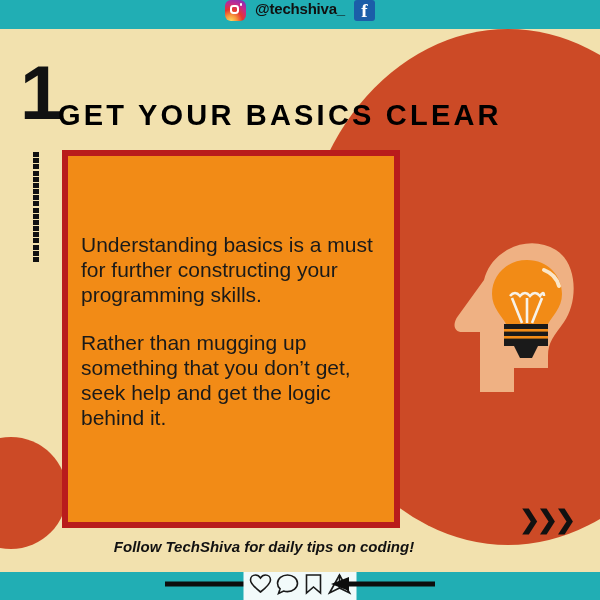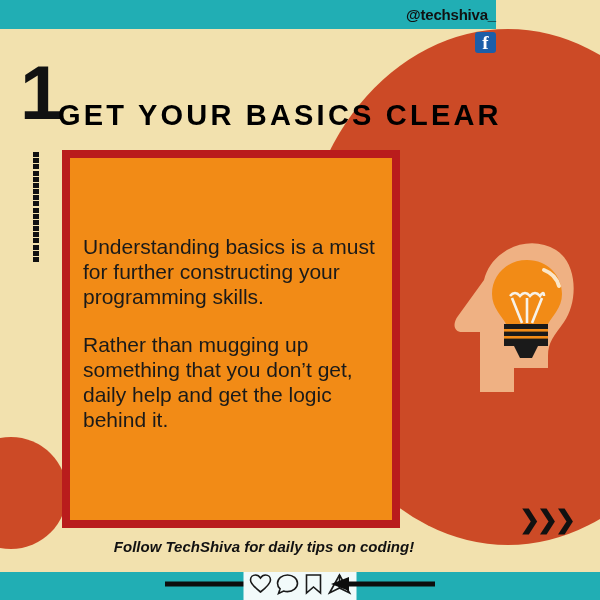--- a/index.html
+++ b/index.html
@@ -1,22 +1,22 @@
 <!DOCTYPE html>
 <html><head>
 <meta charset="utf-8">
 <style>
   html,body{margin:0;padding:0;}
   body{width:600px;height:600px;overflow:hidden;background:#F2E1AE;
        font-family:"Liberation Sans",sans-serif;}
   #canvas{position:relative;width:600px;height:600px;overflow:hidden;background:#F2E1AE;}
 
   
-  .topbar{position:absolute;left:0;top:0;width:496px;height:29px;background:#21AEB4;
-          display:flex;align-items:flex-end;justify-content:center;gap:9px;z-index:40;flex-direction:column;}
+  .topbar{position:absolute;left:0;top:0;width:600px;height:29px;background:#21AEB4;
+          display:flex;align-items:flex-start;justify-content:center;gap:9px;z-index:40;}
   .handle{font-size:15px;font-weight:bold;color:#111;letter-spacing:-.2px;
           font-family:"Liberation Sans",sans-serif;}
   .ig-icon{width:21px;height:21px;border-radius:6px;position:relative;flex:none;
            background:radial-gradient(circle at 28% 100%, #FDD85D 0%, #F7973C 22%, #E6352F 45%, #C32A8D 68%, #6B32C9 100%);}
   .ig-icon::before{content:"";position:absolute;left:4.5px;top:4.5px;width:9px;height:9px;
                    border:2px solid #fff;border-radius:3.4px;box-sizing:border-box;}
   .ig-icon::after{content:"";position:absolute;right:3.6px;top:3.4px;width:2.4px;height:2.4px;
                   background:#fff;border-radius:50%;}
   .fb-icon{width:21px;height:21px;border-radius:3px;background:#1B5EA8;position:relative;flex:none;}
   .fb-icon span{position:absolute;left:0;top:0;width:100%;height:100%;color:#fff;
@@ -36,21 +36,21 @@
             letter-spacing:3.2px;white-space:nowrap;z-index:20;
             font-family:"Liberation Sans",sans-serif;}
 
   
   .dots{position:absolute;left:33px;top:152px;width:6px;height:110px;z-index:20;
         display:flex;flex-direction:column;justify-content:space-between;}
   .dots i{display:block;width:6px;height:5px;background:#111;}
 
   
   .card{position:absolute;left:62px;top:150px;width:338px;height:378px;
-        background:#F28B16;border:8px solid #b91c1c;box-sizing:border-box;z-index:20;}
+        background:#F28B16;border:6px solid #b91c1c;box-sizing:border-box;z-index:20;}
   .card-inner{position:absolute;left:13px;top:76px;width:300px;}
   .para{font-size:21px;line-height:25px;color:#1A1A1A;font-weight:normal;
         font-family:"Liberation Sans",sans-serif;}
   .para + .para{margin-top:23px;}
 
   
   .illus{position:absolute;left:452px;top:228px;width:126px;height:164px;z-index:22;}
 
   
   .chev{position:absolute;right:27px;top:505px;z-index:25;font-size:25px;font-weight:bold;
@@ -105,21 +105,21 @@
       <i></i>
       <i></i>
       <i></i>
       <i></i>
       <i></i>
   </div>
 
   <div class="card">
     <div class="card-inner">
       <div class="para">Understanding basics is a must for further constructing your programming skills.</div>
-      <div class="para">Rather than mugging up something that you don’t get, daily help and get the logic behind it.</div>
+      <div class="para">Rather than mugging up something that you don’t get, seek help and get the logic behind it.</div>
     </div>
   </div>
 
   <div class="illus">
     <svg width="126" height="164" viewBox="0 0 126 164">
       <path d="M32 52 C40 20 78 6 104 22 C126 36 126 74 112 94 C102 108 96 114 96 128
                L96 140 L62 140 L62 164 L28 164 L28 104 L10 104 C2 104 0 96 6 88 L32 52 Z" fill="#EFB183"></path>
       <path d="M75 32 C96 32 110 48 110 66 C110 80 100 88 96 96 L54 96
                C50 88 40 80 40 66 C40 48 54 32 75 32 Z" fill="#F28B16"></path>
       <path d="M92 42 C100 45 105 51 107 58" stroke="#FBE6C8" stroke-width="4" fill="none" stroke-linecap="round"></path>

